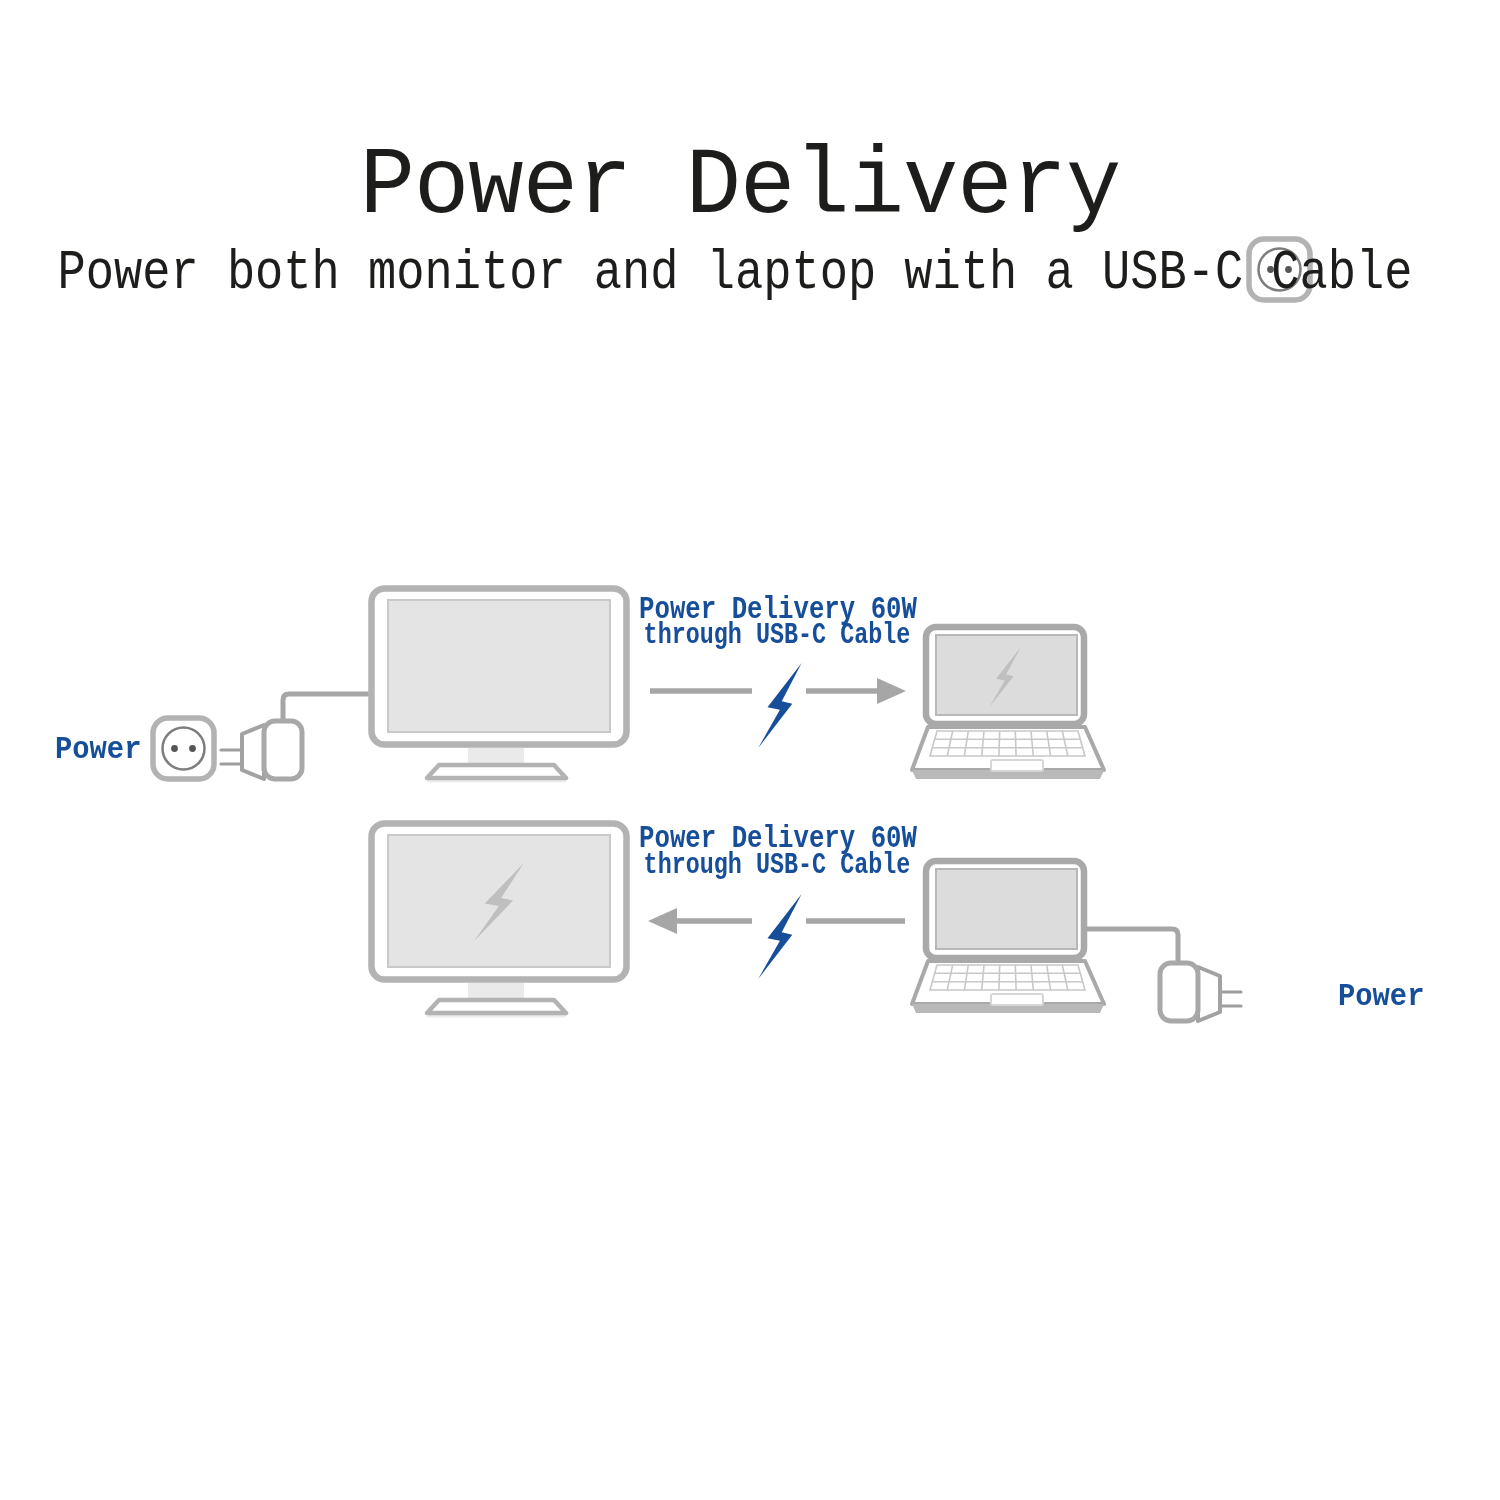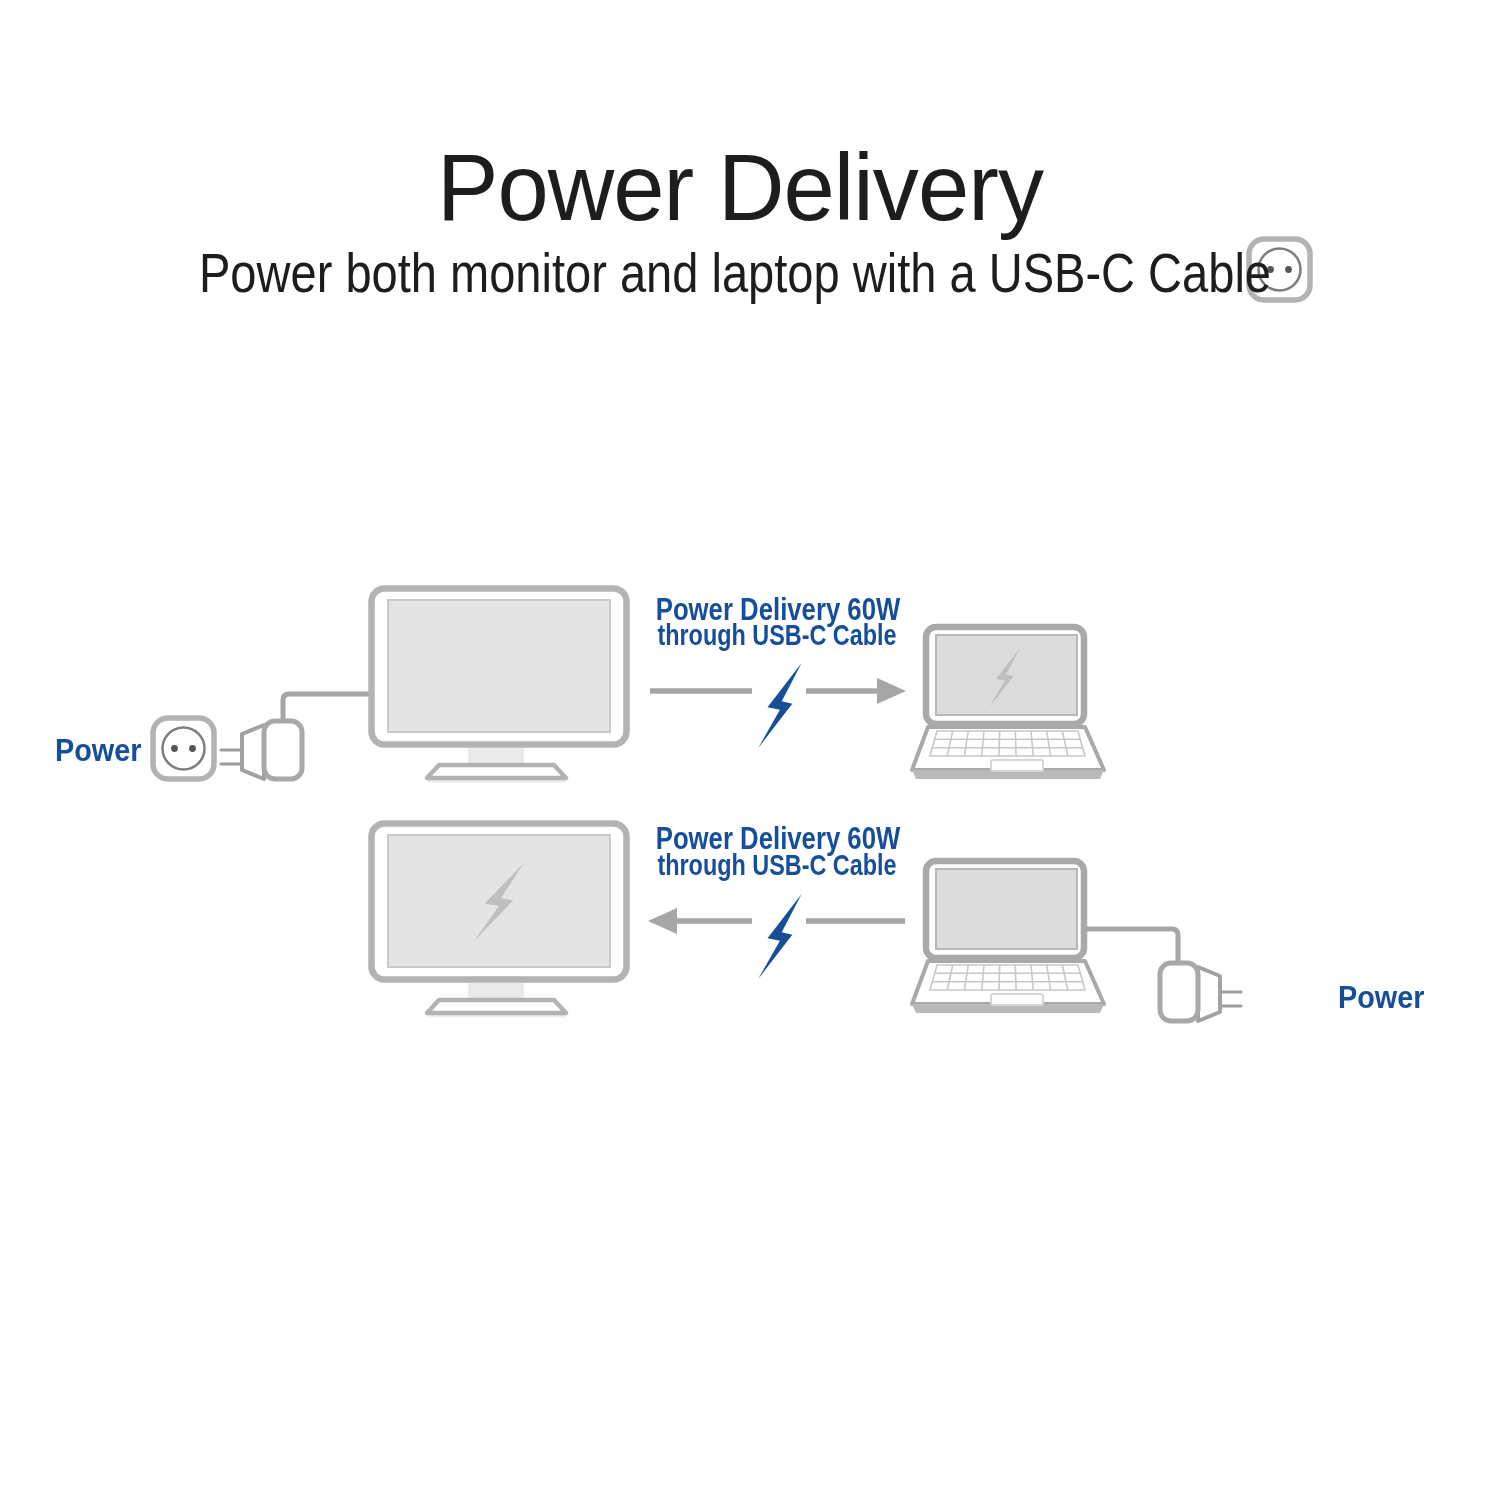--- a/index.html
+++ b/index.html
@@ -9,21 +9,21 @@
     --laptop-outline-gray:#a9a9a9;
     --arrow-gray:#a6a6a6;
     --monitor-screen:#e4e4e4;
     --laptop-screen:#dcdcdc;
     --screen-bolt-gray:#bfbfbf;
     --base-strip-gray:#b9b9b9;
   }
   html,body{margin:0;padding:0;background:#ffffff;}
   .canvas{
     position:relative;width:1500px;height:1500px;background:#ffffff;overflow:hidden;
-    font-family:Liberation Sans, sans-serif;
+    font-family:Liberation Mono, monospace;
   }
   .abs{position:absolute;white-space:nowrap;line-height:1;}
   .title{
     top:140px;left:740px;font-size:95px;color:var(--heading);
     letter-spacing:-1px;transform:translateX(-50%) scaleX(0.97);
   }
   .subtitle{
     top:245px;left:735px;font-size:56px;color:var(--heading);
     transform:translateX(-50%) scaleX(0.84);
   }

